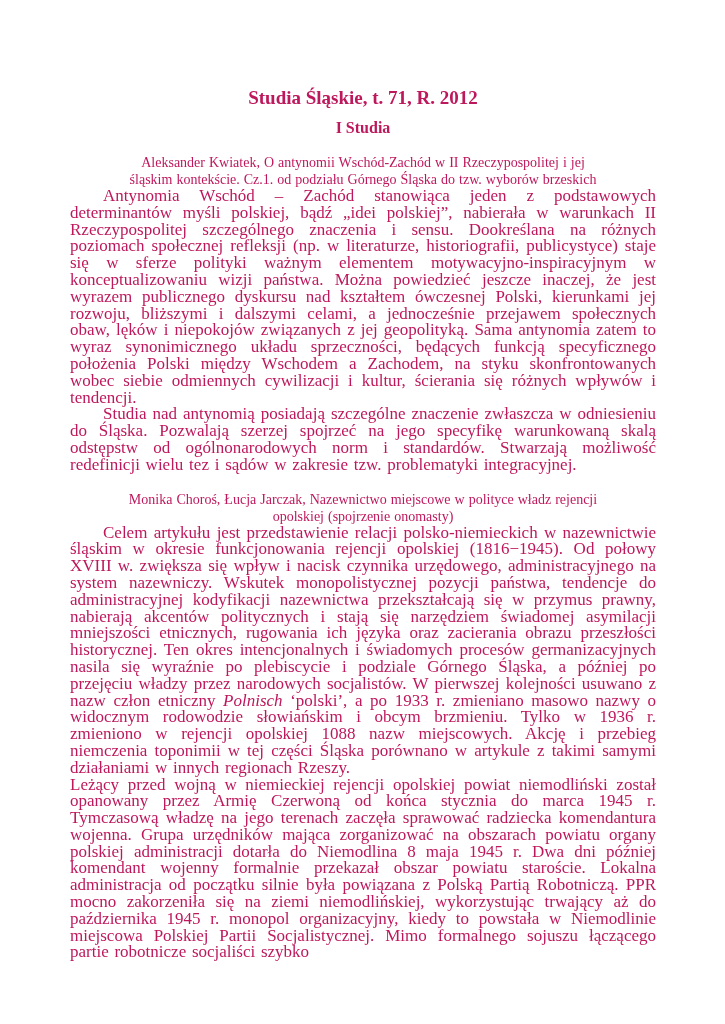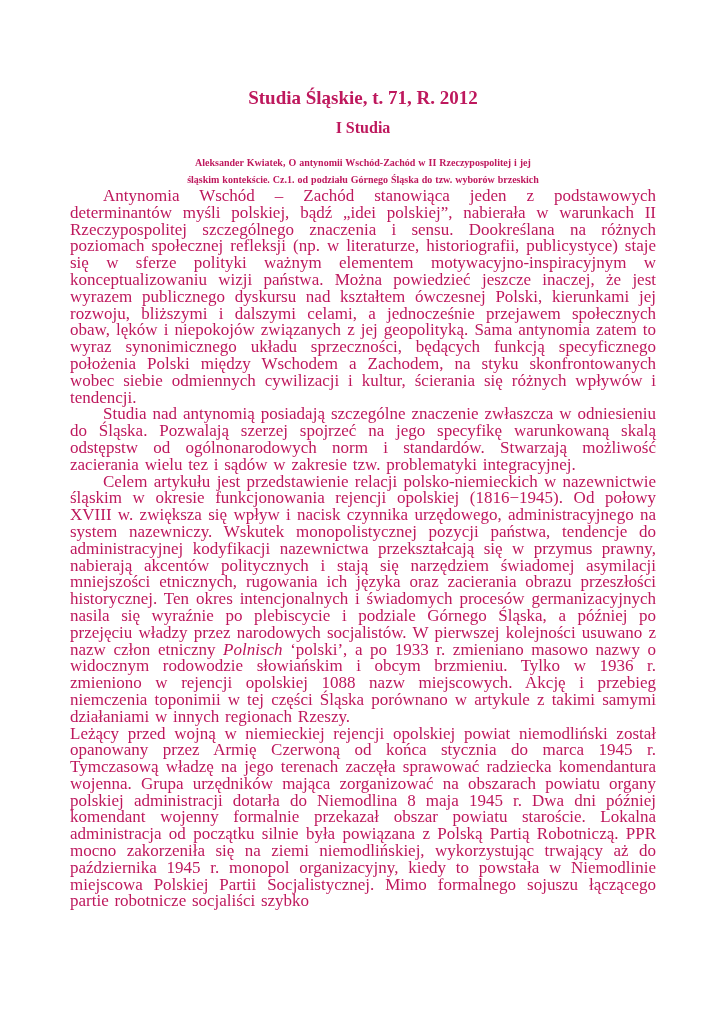--- a/index.html
+++ b/index.html
@@ -26,23 +26,23 @@
     margin: 0 0 9px 0;
   }
   .section-title {
     font-size: 16px;
     line-height: 19px;
     font-weight: 700;
     text-align: center;
     margin: 0 0 14px 0;
   }
   .article-heading {
-    font-size: 10px;
+    font-size: 14px;
     line-height: 17px;
-    font-weight: 700;
+    font-weight: 400;
     text-align: center;
     margin: 17px 0 0 0;
     white-space: pre-line;
     word-spacing: 0.5px;
   }
   .body-par {
     font-size: 17px;
     line-height: 16.8px;
     text-align: justify;
     margin: 0;
@@ -58,24 +58,26 @@
 <div class="page">
 
   <h1 class="doc-title">Studia Śląskie, t. 71, R. 2012</h1>
 
   <h2 class="section-title">I Studia</h2>
 
   <section class="article">
     <h3 class="article-heading">Aleksander Kwiatek, O antynomii Wschód-Zachód w II Rzeczypospolitej i jej
 śląskim kontekście. Cz.1. od podziału Górnego Śląska do tzw. wyborów brzeskich</h3>
     <p class="body-par indent">Antynomia Wschód – Zachód stanowiąca jeden z podstawowych determinantów myśli polskiej, bądź „idei polskiej”, nabierała w warunkach II Rzeczypospolitej szczególnego znaczenia i sensu. Dookreślana na różnych poziomach społecznej refleksji (np. w literaturze, historiografii, publicystyce) staje się w sferze polityki ważnym elementem motywacyjno-inspiracyjnym w konceptualizowaniu wizji państwa. Można powiedzieć jeszcze inaczej, że jest wyrazem publicznego dyskursu nad kształtem ówczesnej Polski, kierunkami jej rozwoju, bliższymi i dalszymi celami, a jednocześnie przejawem społecznych obaw, lęków i niepokojów związanych z jej geopolityką. Sama antynomia zatem to wyraz synonimicznego układu sprzeczności, będących funkcją specyficznego położenia Polski między Wschodem a Zachodem, na styku skonfrontowanych wobec siebie odmiennych cywilizacji i kultur, ścierania się różnych wpływów i tendencji.</p>
-    <p class="body-par indent">Studia nad antynomią posiadają szczególne znaczenie zwłaszcza w odniesieniu do Śląska. Pozwalają szerzej spojrzeć na jego specyfikę warunkowaną skalą odstępstw od ogólnonarodowych norm i standardów. Stwarzają możliwość zacierania wielu tez i sądów w zakresie tzw. problematyki integracyjnej.</p>
+    <p class="body-par indent">Studia nad antynomią posiadają szczególne znaczenie zwłaszcza w odniesieniu do Śląska. Pozwalają szerzej spojrzeć na jego specyfikę warunkowaną skalą odstępstw od ogólnonarodowych norm i standardów. Stwarzają możliwość redefinicji wielu tez i sądów w zakresie tzw. problematyki integracyjnej.</p>
   </section>
 
   <section class="article">
+    <h3 class="article-heading">Monika Choroś, Łucja Jarczak, Nazewnictwo miejscowe w polityce władz rejencji
+opolskiej (spojrzenie onomasty)</h3>
     <p class="body-par indent"><span>Celem artykułu jest przedstawienie relacji polsko-niemieckich w nazewnictwie śląskim w okresie funkcjonowania rejencji opolskiej (1816−1945). Od połowy XVIII w. zwiększa się wpływ i nacisk czynnika urzędowego, administracyjnego na system nazewniczy. Wskutek monopolistycznej pozycji państwa, tendencje do administracyjnej kodyfikacji nazewnictwa przekształcają się w przymus prawny, nabierają akcentów politycznych i stają się narzędziem świadomej asymilacji mniejszości etnicznych, rugowania ich języka oraz zacierania obrazu przeszłości historycznej. Ten okres intencjonalnych i świadomych procesów germanizacyjnych nasila się wyraźnie po plebiscycie i podziale Górnego Śląska, a później po przejęciu władzy przez narodowych socjalistów. W pierwszej kolejności usuwano z nazw człon etniczny </span><span style="font-style: italic;">Polnisch</span><span> ‘polski’, a po 1933 r. zmieniano masowo nazwy o widocznym rodowodzie słowiańskim i obcym brzmieniu. Tylko w 1936 r. zmieniono w rejencji opolskiej 1088 nazw miejscowych. Akcję i przebieg niemczenia toponimii w tej części Śląska porównano w artykule z takimi samymi działaniami w innych regionach Rzeszy.</span></p>
   </section>
 
   <section class="article">
     <p class="body-par">Leżący przed wojną w niemieckiej rejencji opolskiej powiat niemodliński został opanowany przez Armię Czerwoną od końca stycznia do marca 1945 r. Tymczasową władzę na jego terenach zaczęła sprawować radziecka komendantura wojenna. Grupa urzędników mająca zorganizować na obszarach powiatu organy polskiej administracji dotarła do Niemodlina 8 maja 1945 r. Dwa dni później komendant wojenny formalnie przekazał obszar powiatu staroście. Lokalna administracja od początku silnie była powiązana z Polską Partią Robotniczą. PPR mocno zakorzeniła się na ziemi niemodlińskiej, wykorzystując trwający aż do października 1945 r. monopol organizacyjny, kiedy to powstała w Niemodlinie miejscowa Polskiej Partii Socjalistycznej. Mimo formalnego sojuszu łączącego partie robotnicze socjaliści szybko</p>
   </section>
 
 </div>
 
 </body></html>

